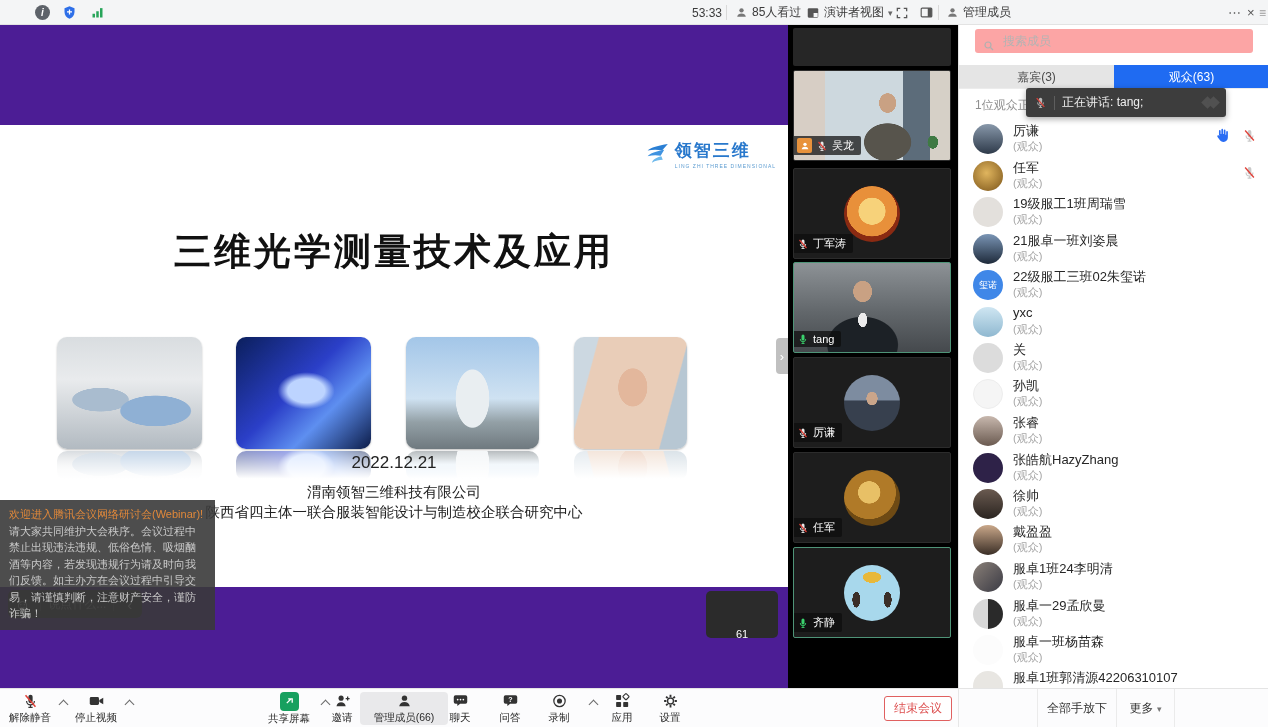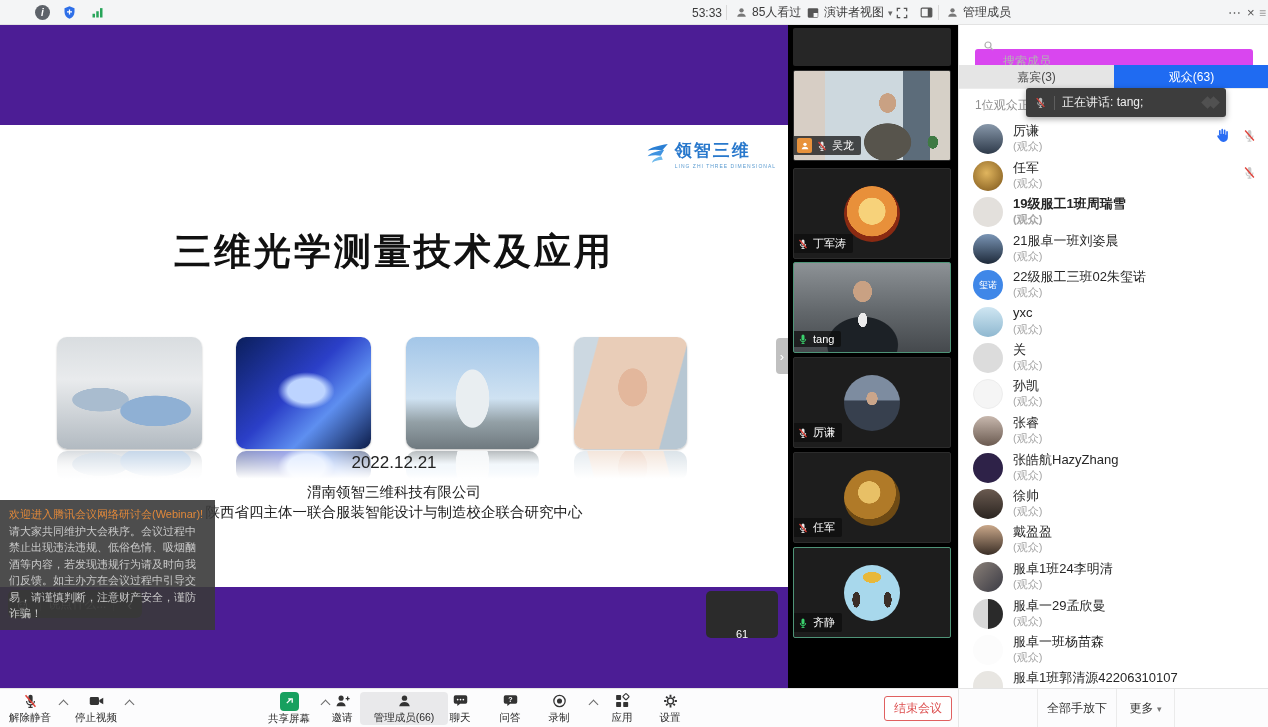--- a/index.html
+++ b/index.html
@@ -91,21 +91,21 @@
   .chip { position:absolute; left:0; bottom:5px; display:flex; align-items:center; gap:4px;
     background:rgba(12,12,12,.72); padding:2px 7px 2px 3px; border-radius:0 2px 2px 0;
     font-size:11px; color:#fff; }
   .role-badge { display:inline-flex; align-items:center; justify-content:center; width:15px; height:15px;
     background:#e8923c; border-radius:2px; }
   .icon12 { width:12px; height:12px; } .icon15 { width:15px; height:15px; }
 
   
   .panel { position:absolute; left:958px; top:25px; width:310px; height:663px; background:#fff;
     border-left:1px solid #e4e4e4; overflow:hidden; }
-  .search { position:absolute; left:16px; top:24px; width:278px; height:24px; background:#d946ef;
+  .search { position:absolute; left:16px; top:4px; width:278px; height:24px; background:#fca5a5;
     border:none; border-radius:3px; padding-left:28px; font-size:12px; color:#333;
     font-family:"Liberation Sans", sans-serif; }
   .search::placeholder { color:#b3b3b3; }
   .search-ic { position:absolute; left:24px; top:15px; z-index:2; }
   .tabs { position:absolute; left:0; top:40px; width:310px; height:24px; display:flex;
     border-bottom:1px solid #ececec; }
   .tab { width:50%; text-align:center; font-size:12px; line-height:24px; color:#4a4a4a; background:#e5e5e5; }
   .tab.active { background:#1f6bf2; color:#fff; }
   .statusline { position:absolute; left:16px; top:72px; font-size:12px; color:#8f8f8f; }
   .toast { position:absolute; left:67px; top:63px; width:200px; height:29px; background:#3d3d3d;
@@ -403,21 +403,21 @@
       <div class="mav av1"></div>
       <div class="mname">任军</div>
       <div class="mrole">(观众)</div>
       <svg class="mic-right" width="15" height="15" viewBox="0 0 24 24">
           <path d="M12 3a3 3 0 0 1 3 3v6a3 3 0 0 1-6 0V6a3 3 0 0 1 3-3z" fill="#c9c9c9"></path>
           <path d="M6.5 12a5.5 5.5 0 0 0 11 0M12 17.5V21M9 21h6" stroke="#c9c9c9" stroke-width="1.8" fill="none"></path>
           <path d="M5 4l14 16" stroke="#e04038" stroke-width="2.2"></path>
         </svg>
     </div>
 
-    <div class="mrow" style="top:170px;font-weight:bold;">
+    <div class="mrow" style="top:170px;">
       <div class="mav av2"></div>
       <div class="mname">19级服工1班周瑞雪</div>
       <div class="mrole">(观众)</div>
     </div>
     <div class="mrow" style="top:207px;">
       <div class="mav av3"></div>
       <div class="mname">21服卓一班刘姿晨</div>
       <div class="mrole">(观众)</div>
     </div>
     <div class="mrow" style="top:243px;">

